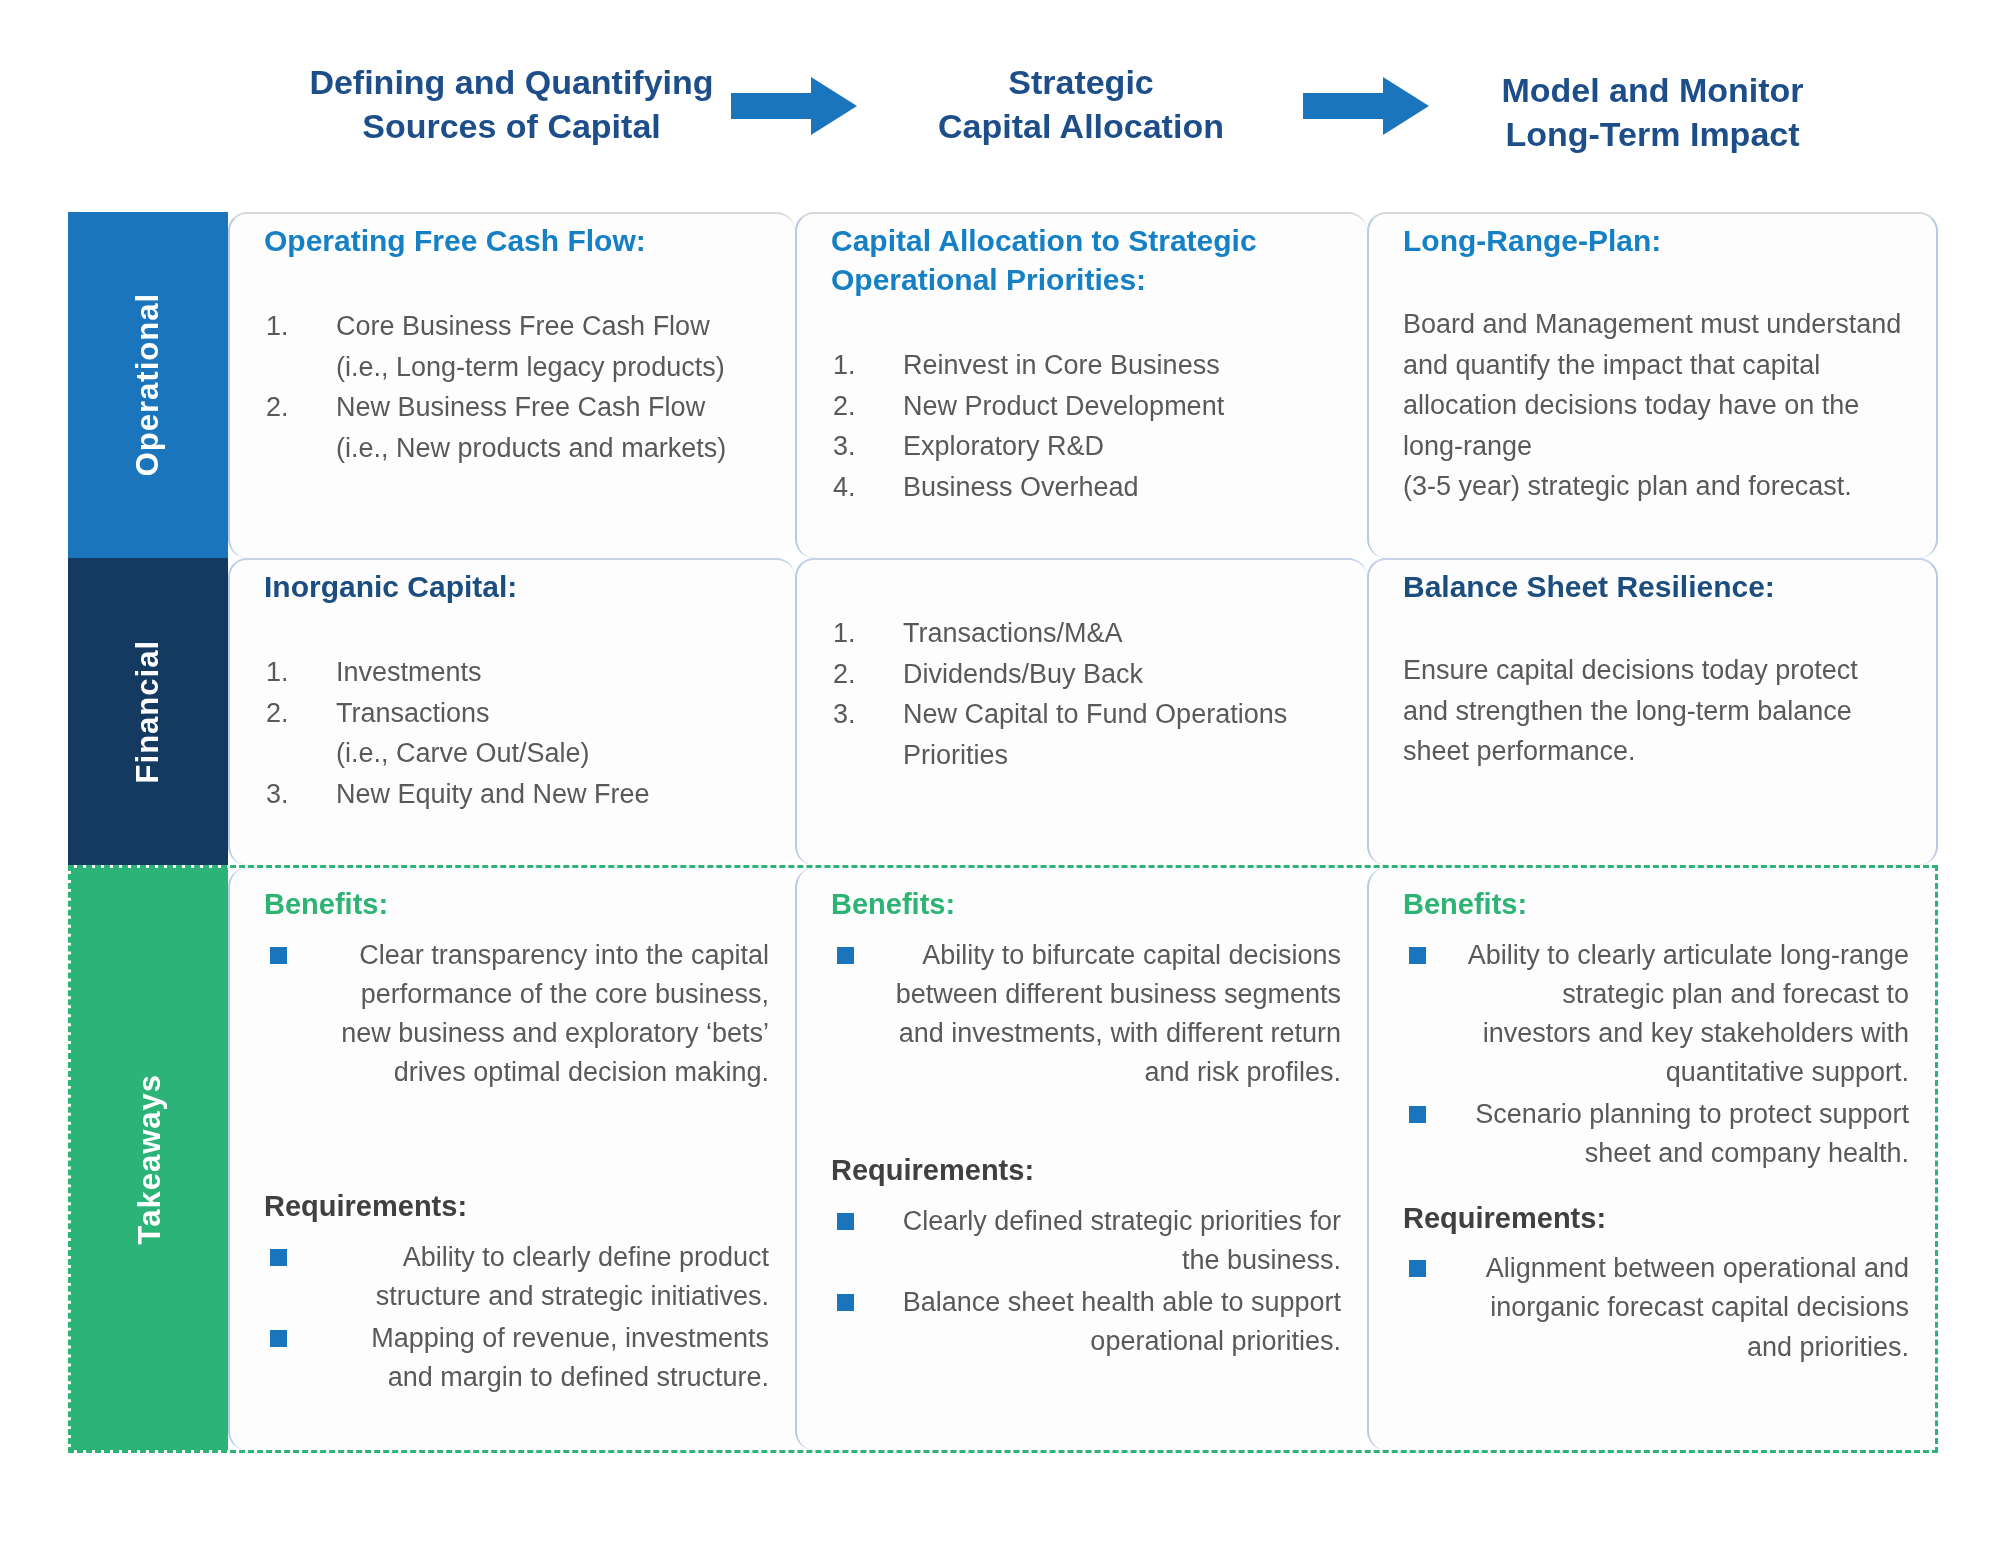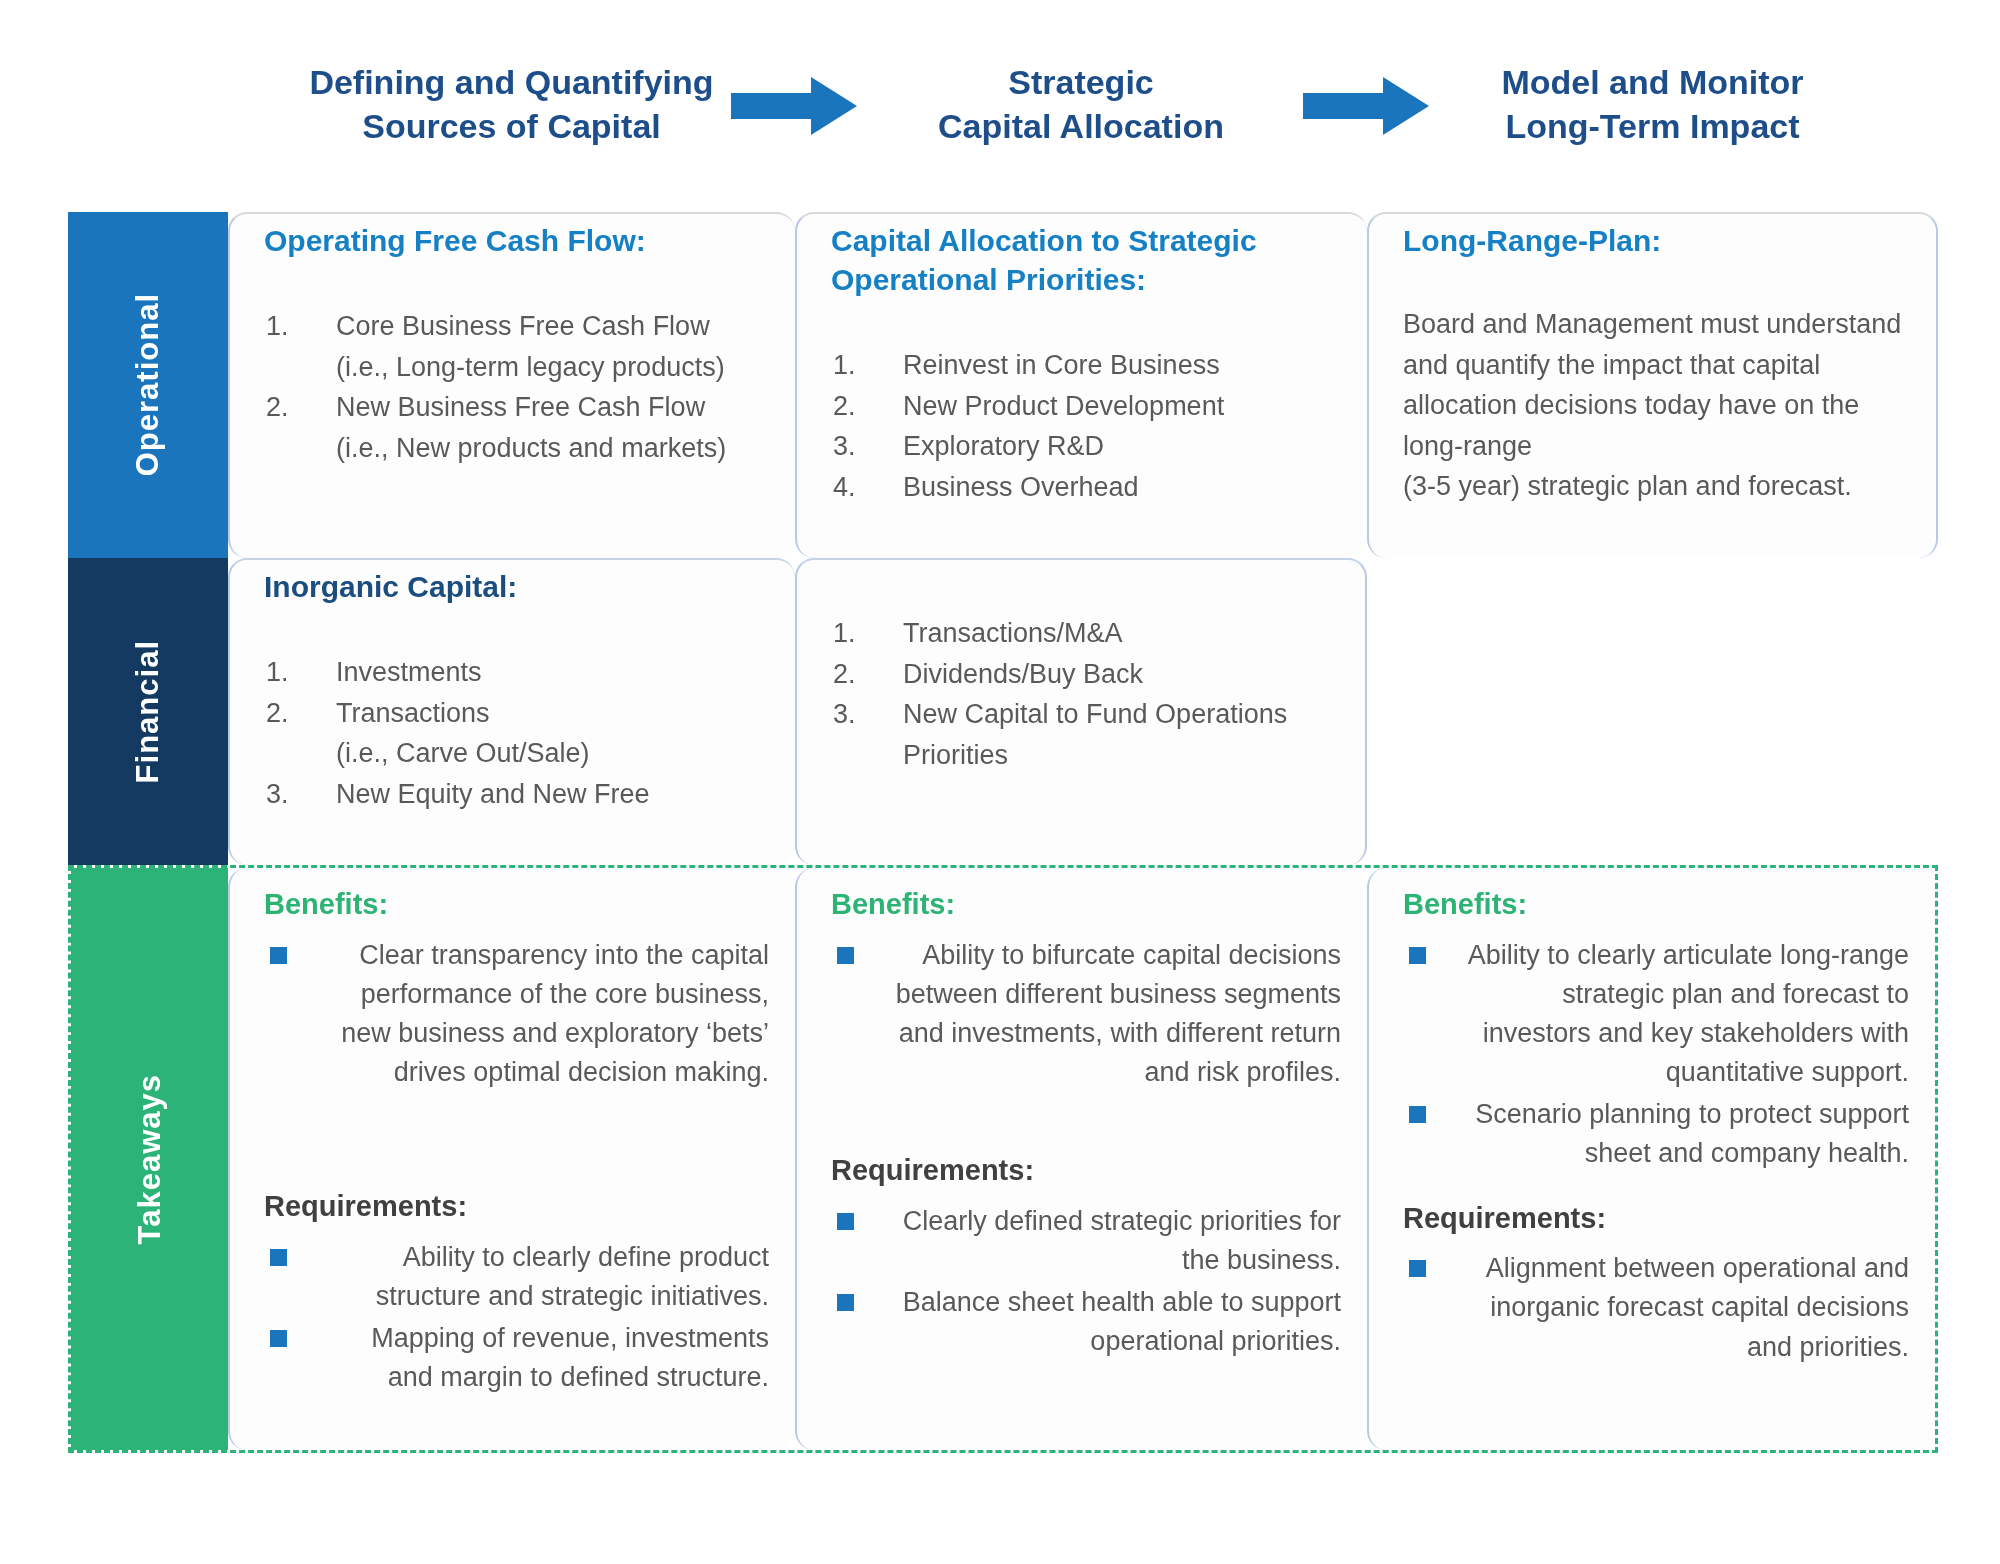--- a/index.html
+++ b/index.html
@@ -13,21 +13,21 @@
 
   
   .flow-header {
     position: absolute; left: 68px; top: 60px; width: 1870px;
     display: grid; grid-template-columns: 160px 567px 572px 571px;
   }
   .step { text-align: center; color: #1d4e89; font-weight: bold; font-size: 34px; line-height: 1.3; }
   .step span { display: block; }
   .step-1 { grid-column: 2; }
   .step-2 { grid-column: 3; }
-  .step-3 { grid-column: 4; }
+  .step-3 { grid-column: 4; margin-top: 8px; }
   .arrow { position: absolute; top: 17px; display: flex; align-items: center; width: 128px; height: 58px; }
   .arrow-1 { left: 663px; }
   .arrow-2 { left: 1235px; }
   .arrow .shaft { width: 80px; height: 26px; background: #1b75bc; }
   .arrow .head {
     width: 0; height: 0;
     border-top: 29px solid transparent; border-bottom: 29px solid transparent;
     border-left: 46px solid #1b75bc;
   }
 
@@ -155,20 +155,24 @@
             <li>New Equity and New Free</li>
           </ol>
       </div>
       <div class="cell">
         <ol class="numbered">
             <li>Transactions/M&amp;A</li>
             <li>Dividends/Buy Back</li>
             <li>New Capital to Fund Operations Priorities</li>
           </ol>
       </div>
+      <div class="cell">
+        <h3 class="h-navy">Balance Sheet Resilience:</h3>
+        <p class="para">Ensure capital decisions today protect and strengthen the long-term balance sheet performance.</p>
+      </div>
     </div>
 
     <div class="grid-row row-tk">
       <div class="row-label label-tk">
         <span>Takeaways</span>
       </div>
       <div class="cell">
         <h3 class="h-green">Benefits:</h3>
         <ul class="bullets">
             <li>Clear transparency into the capital performance of the core business, new business and exploratory ‘bets’ drives optimal decision making.</li>

